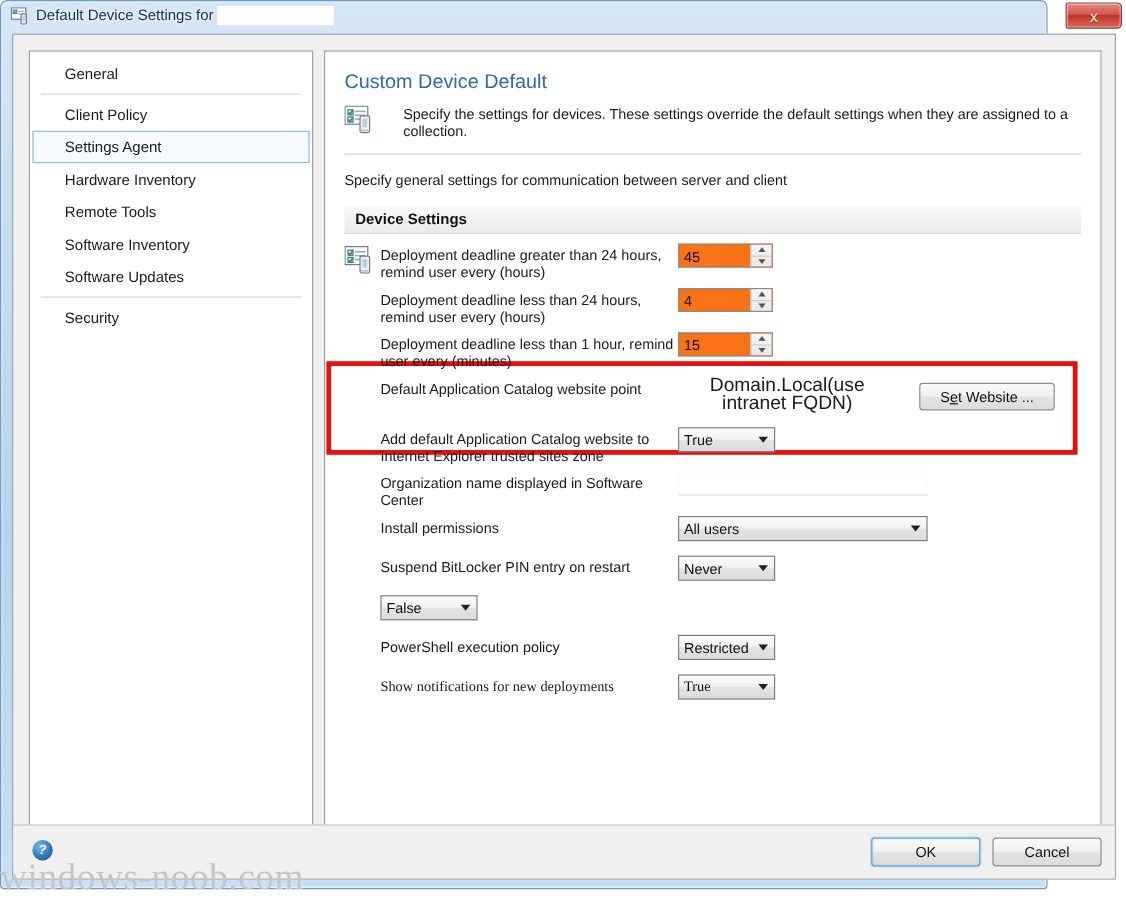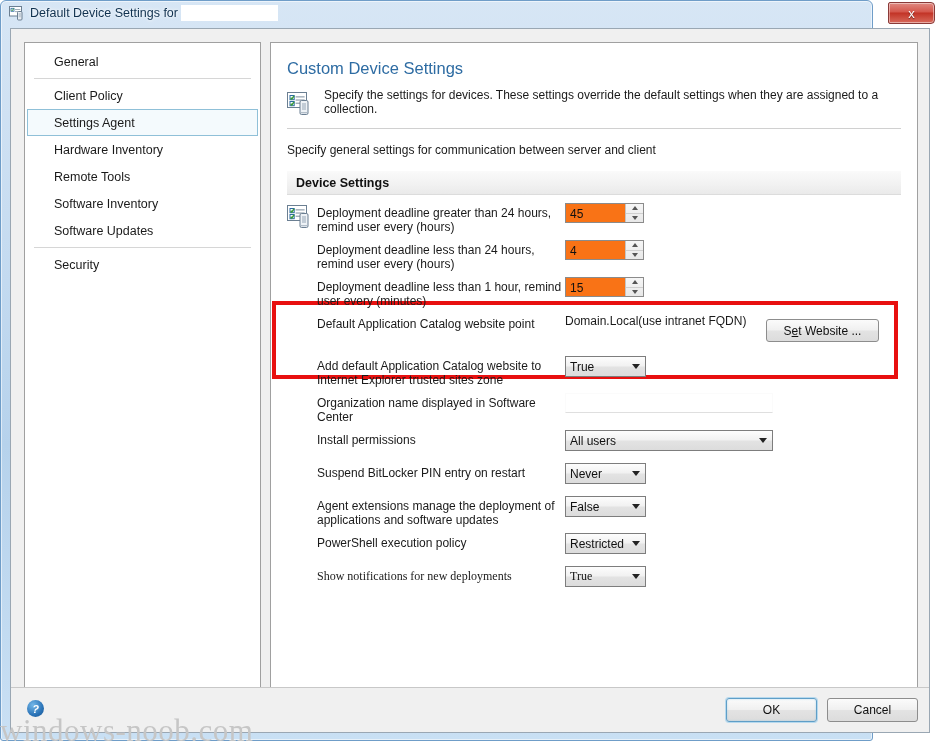--- a/index.html
+++ b/index.html
@@ -116,22 +116,22 @@
     box-sizing: border-box;
     padding: 14px 16px 0 16px;
   }
   #pane-title {
     font-size: 16.5px;
     color: #2e6ca3;
     margin: 2px 0 10px 0;
   }
   #pane-desc-row {
     display: flex;
-    align-items: flex-end;
-    gap: 12px;
+    align-items: flex-start;
+    gap: 24px;
     margin-bottom: 12px;
   }
   #pane-desc-text {
     font-size: 12px;
     color: #1a1a1a;
   }
   .hrule {
     height: 1px;
     background: #d0d0d0;
     margin: 0 0 14px 0;
@@ -378,21 +378,21 @@
         <div class="nav-item">Hardware Inventory</div>
         <div class="nav-item">Remote Tools</div>
         <div class="nav-item">Software Inventory</div>
         <div class="nav-item">Software Updates</div>
         <div class="nav-sep"></div>
         <div class="nav-item">Security</div>
       </div>
 
     <div id="pane">
 
-      <div id="pane-title">Custom Device Settings</div>
+      <div id="pane-title">Custom Device Default</div>
 
       <div id="pane-desc-row">
         <span>
           <svg class="dev-icon" width="25" height="24" viewBox="0 0 25 24">
             <rect x="0.5" y="0.5" width="19" height="15" fill="#ffffff" stroke="#6b7f92"></rect>
             <rect x="3" y="3.5" width="4.2" height="4.2" fill="#ffffff" stroke="#2e6ca3" stroke-width="1"></rect>
             <path d="M3.6,5.8 L4.8,7.1 L7.0,3.8" stroke="#3a9a3a" stroke-width="1.5" fill="none"></path>
             <rect x="3" y="9.5" width="4.2" height="4.2" fill="#ffffff" stroke="#2e6ca3" stroke-width="1"></rect>
             <path d="M3.6,11.8 L4.8,13.1 L7.0,9.8" stroke="#3a9a3a" stroke-width="1.5" fill="none"></path>
             <rect x="8.6" y="4.2" width="9" height="1.3" fill="#9aa7b3"></rect>
@@ -476,21 +476,21 @@
                     <span class="tri-down"></span>
                   </div>
                 </div>
               </div>
             </div>
           </div>
           <div class="row" style="margin-bottom: 4px;">
             <div class="row-icon-slot"></div>
             <div class="row-label">Default Application Catalog website point</div>
             <div class="row-control" style="position: relative; height: 38px;">
-              <div style="position:absolute;left:0;top:0;width:182px;font-size:12px;color:#1a1a1a;line-height:15px;text-align:left;">Domain.Local(use intranet FQDN)</div>
+              <div style="position:absolute;left:0;top:0;width:182px;font-size:16px;color:#1a1a1a;line-height:15px;text-align:center;">Domain.Local(use intranet FQDN)</div>
               <div class="btn" id="btn-set-website" style="position:absolute;left:201px;top:5px;">S<u>e</u>t Website ...</div>
             </div>
           </div>
           <div class="row" style="margin-bottom: 6px;">
             <div class="row-icon-slot"></div>
             <div class="row-label">Add default Application Catalog website to Internet Explorer trusted sites zone</div>
             <div class="row-control"><div class="combo combo-sm">
                 <span class="ctext">True</span>
                 <span class="carrow">
                   <span style="width:0;height:0;border-left:4px solid transparent;border-right:4px solid transparent;border-top:5px solid #222;display:block"></span>
@@ -519,21 +519,20 @@
             <div class="row-label">Suspend BitLocker PIN entry on restart</div>
             <div class="row-control"><div class="combo combo-sm">
                 <span class="ctext">Never</span>
                 <span class="carrow">
                   <span style="width:0;height:0;border-left:4px solid transparent;border-right:4px solid transparent;border-top:5px solid #222;display:block"></span>
                 </span>
               </div></div>
           </div>
           <div class="row" style="margin-bottom: 6px;">
             <div class="row-icon-slot"></div>
-            <div class="row-label">Agent extensions manage the deployment of applications and software updates</div>
             <div class="row-control"><div class="combo combo-sm">
                 <span class="ctext">False</span>
                 <span class="carrow">
                   <span style="width:0;height:0;border-left:4px solid transparent;border-right:4px solid transparent;border-top:5px solid #222;display:block"></span>
                 </span>
               </div></div>
           </div>
           <div class="row" style="margin-bottom: 6px;">
             <div class="row-icon-slot"></div>
             <div class="row-label">PowerShell execution policy</div>

